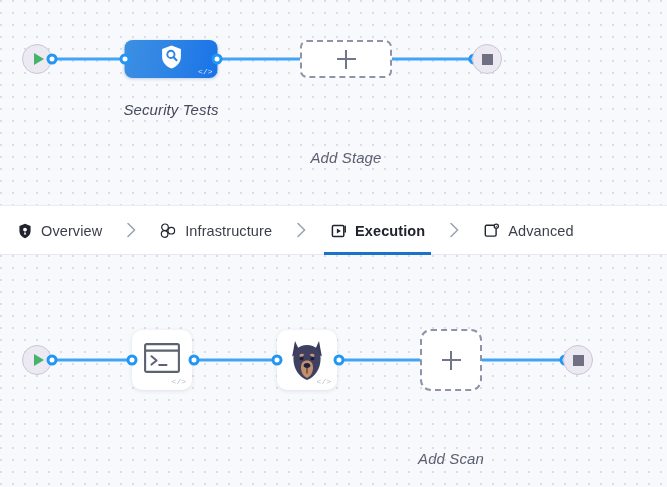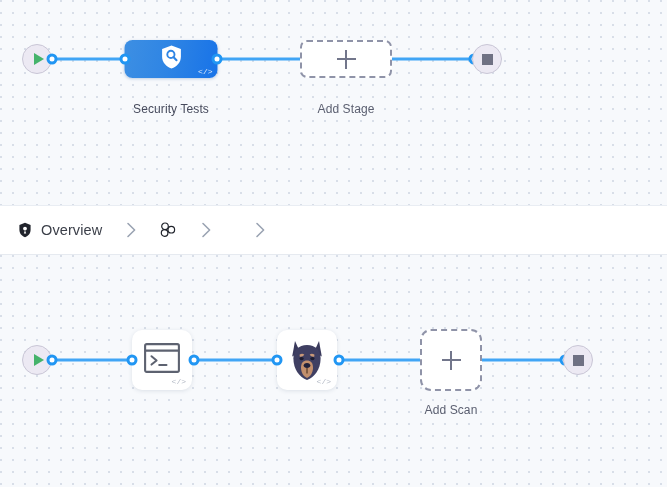--- a/index.html
+++ b/index.html
@@ -40,21 +40,20 @@
     position: absolute;
     left: 0;
     top: 205px;
     width: 667px;
     height: 50px;
     background: #ffffff;
     box-sizing: border-box;
     border-top: 1px solid #e9edf3;
     border-bottom: 1px solid #e6eaf0;
     display: flex;
-    align-items: center;
     padding: 0 14px;
   }
   .tab {
     display: flex;
     align-items: center;
     gap: 8px;
     height: 49px;
     position: relative;
     padding: 0 2px;
     cursor: pointer;
@@ -214,27 +213,28 @@
     background: #72768b;
   }
   .plus::before { left: 0; right: 0; top: 8.5px; height: 2px; }
   .plus::after { top: 0; bottom: 0; left: 8.5px; width: 2px; }
 
   
   .node-label {
     position: absolute;
     transform: translateX(-50%);
     text-align: center;
-    font-size: 12px;
+    font-size: 15px;
     line-height: 17px;
     color: #464a5c;
     letter-spacing: .1px;
     pointer-events: none;
-  }
-  .node-label.muted { color: #5b5f70; }
+    font-style: italic;
+  }
+  .node-label.muted { color: #5b5f70; margin-top: 48px; }
 
   
   .dog { display: block; }
 </style>
 </head>
 <body>
 
 <div class="app">
 
   <div class="canvas canvas-top">
@@ -304,35 +304,56 @@
     </span>
 
     <div class="tab">
       <span class="tab-icon">
         <svg width="17" height="16" viewBox="0 0 17 16" aria-hidden="true">
           <circle cx="5" cy="4.3" r="3.3" fill="none" stroke="#21242c" stroke-width="1.2"></circle>
           <circle cx="4.6" cy="11" r="3.3" fill="none" stroke="#21242c" stroke-width="1.2"></circle>
           <circle cx="11.3" cy="7.7" r="3.3" fill="none" stroke="#21242c" stroke-width="1.2"></circle>
         </svg>
       </span>
+      <span class="tab-label">Infrastructure</span>
     </div>
 
     <span class="tab-sep">
       <svg width="11" height="16" viewBox="0 0 11 16" aria-hidden="true">
         <path d="M2 1.5 L8.6 8 L2 14.5" fill="none" stroke="#9aa3b2" stroke-width="1.6" stroke-linecap="round" stroke-linejoin="round"></path>
       </svg>
     </span>
 
+    <div class="tab active">
+      <span class="tab-icon">
+        <svg width="16" height="16" viewBox="0 0 16 16" aria-hidden="true">
+          <rect x="1.4" y="2.4" width="11.4" height="11.2" rx="1.3" fill="none" stroke="#21242c" stroke-width="1.5"></rect>
+          <path d="M5.9 5.6 L9.9 8 L5.9 10.4 Z" fill="#21242c"></path>
+          <line x1="14.2" y1="3.3" x2="14.2" y2="9" stroke="#21242c" stroke-width="1.5" stroke-linecap="round"></line>
+        </svg>
+      </span>
+      <span class="tab-label">Execution</span>
+    </div>
 
     <span class="tab-sep">
       <svg width="11" height="16" viewBox="0 0 11 16" aria-hidden="true">
         <path d="M2 1.5 L8.6 8 L2 14.5" fill="none" stroke="#9aa3b2" stroke-width="1.6" stroke-linecap="round" stroke-linejoin="round"></path>
       </svg>
     </span>
 
+    <div class="tab">
+      <span class="tab-icon">
+        <svg width="16" height="16" viewBox="0 0 16 16" aria-hidden="true">
+          <path d="M9.6 2.3 H2.6 A1.3 1.3 0 0 0 1.3 3.6 V11.8 A1.3 1.3 0 0 0 2.6 13.1 H10.8 A1.3 1.3 0 0 0 12.1 11.8 V6.2" fill="none" stroke="#21242c" stroke-width="1.4" stroke-linecap="round"></path>
+          <circle cx="12.3" cy="3.3" r="2.1" fill="none" stroke="#21242c" stroke-width="1.3"></circle>
+          <circle cx="12.3" cy="3.3" r="0.6" fill="#21242c"></circle>
+        </svg>
+      </span>
+      <span class="tab-label">Advanced</span>
+    </div>
 
   </div>
 
   <div class="canvas canvas-bottom">
     <div class="row">
 
       <div class="wire" style="left:50px; top:105px; width:82px;"></div>
       <div class="wire" style="left:192px; top:105px; width:86px;"></div>
       <div class="wire" style="left:337px; top:105px; width:83px;"></div>
       <div class="wire" style="left:482px; top:105px; width:88px;"></div>

